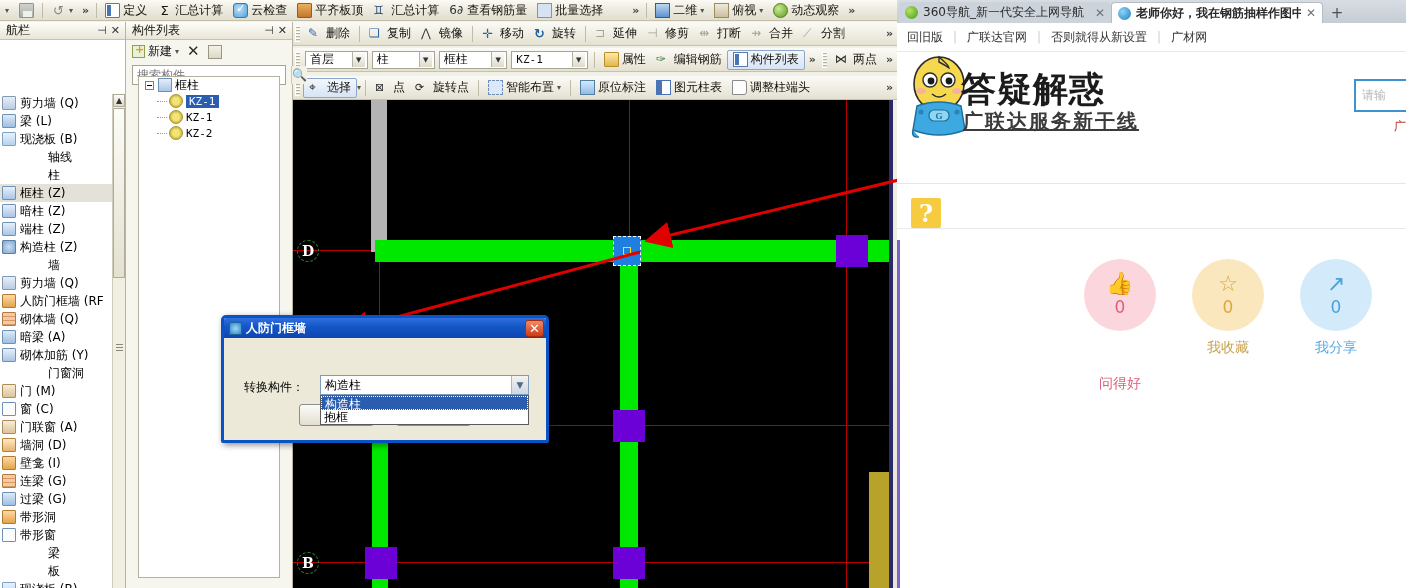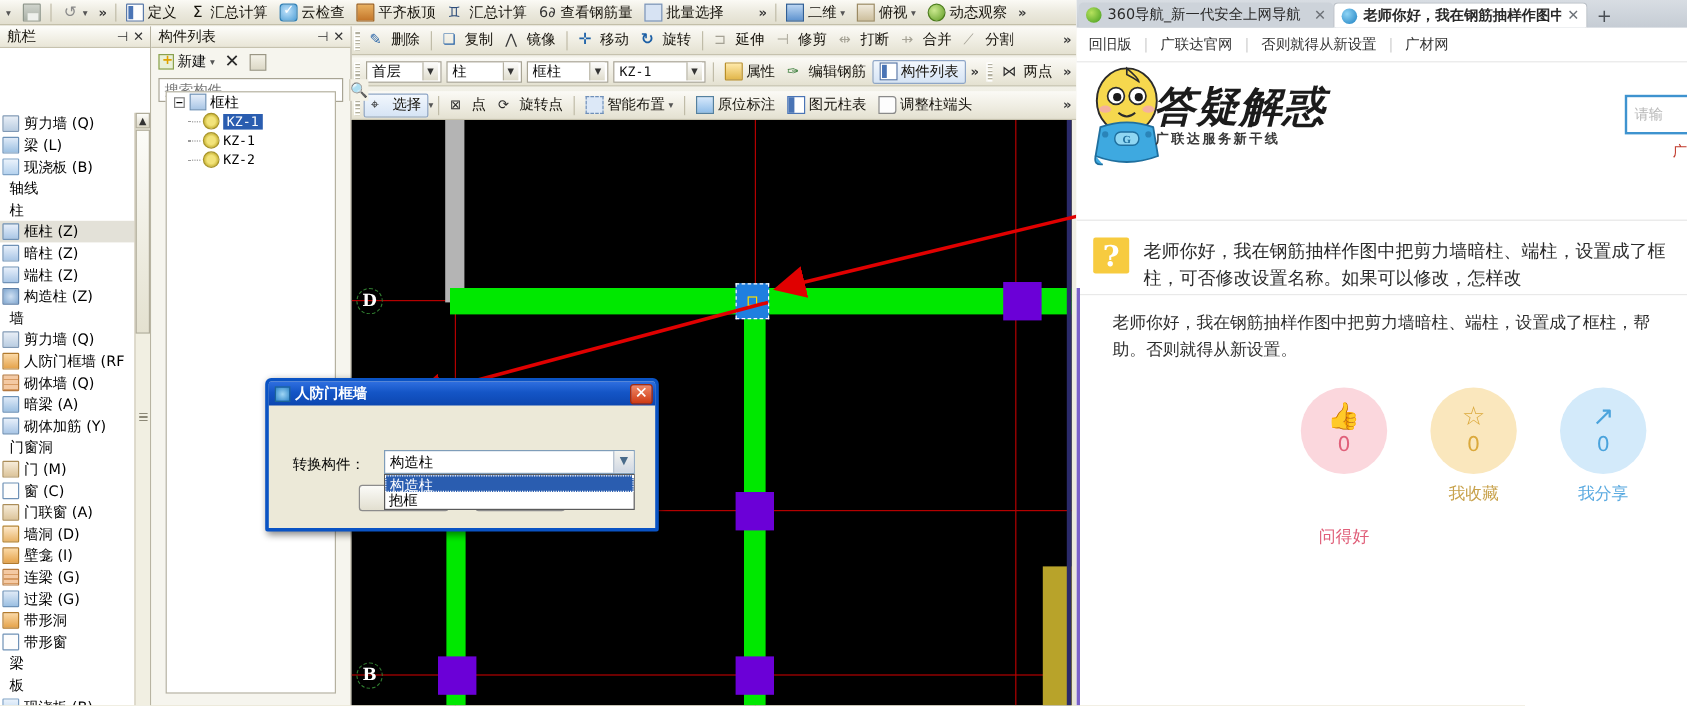--- a/index.html
+++ b/index.html
@@ -99,21 +99,21 @@
   }
   .panel-hdr .sp { margin-left:auto; display:flex; gap:4px; padding-right:3px; color:#333; font-size:11px;}
 
   #nav-panel { position:absolute; left:0; top:22px; width:126px; height:566px; background:#fff; border-right:1px solid #b8b4a2; }
   #nav-panel .tabs { border-bottom:1px solid #d6d2c2; }
   .navtab { height:23px; display:flex; align-items:center; justify-content:center;
     font-size:12px; color:#111; border-bottom:1px solid #d8d4c4; background:#fff; }
   .navlist { position:absolute; top:72px; left:0; right:0; bottom:0; background:#fff; overflow:hidden; }
   .navrow { height:18px; display:flex; align-items:center; gap:4px; padding-left:2px; font-size:12px; color:#000; white-space:nowrap; }
   .navrow.sel { background:#e3e1d8; }
-  .navrow.group { padding-left:2px; color:#000; }
+  .navrow.group { padding-left:2px; color:#000;margin-left:40px; }
   .gi { width:14px; height:14px; flex:0 0 14px; border-radius:1px; }
   .gi.wall { background:linear-gradient(#e8eef6,#b9cde2); border:1px solid #8099b5; }
   .gi.beam { background:linear-gradient(#dfeaf7,#9cc0e2); border:1px solid #6d92b8; }
   .gi.slab { background:linear-gradient(#eaf2fb,#b5d2ee); border:1px solid #7ea2c6; }
   .gi.col  { background:linear-gradient(#e7effa,#a9c6e6); border:1px solid #6f91b6; }
   .gi.gcol { background:radial-gradient(circle,#cfe0f3,#7fa6cf); border:1px solid #5c7fa8; }
   .gi.brick{ background:repeating-linear-gradient(to bottom,#f4c9a3 0 3px,#d89a62 3px 4px); border:1px solid #b5793f;}
   .gi.door { background:linear-gradient(#f7ecd9,#dcc49a); border:1px solid #ab8d58; }
   .gi.win  { background:#fdfdfd; border:1px solid #6f91b6; }
   .gi.hole { background:linear-gradient(#fde8c9,#e8b469); border:1px solid #b5832f;}
@@ -207,23 +207,23 @@
   .btab .cl { color:#6d7278; font-size:12px; }
   .bnewtab { width:28px; height:21px; display:flex; align-items:center; justify-content:center; font-size:15px; color:#4a4f55;}
 
   .blinks { height:28px; display:flex; align-items:center; gap:0; font-size:12px; color:#333; padding-left:0; }
   .blinks a { color:#333; text-decoration:none; padding:0 10px; }
   .blinks .vbar { color:#cfcfcf; }
 
   .bhero { position:relative; height:92px; background:#fff; border-top:1px solid #e8e8e8; }
   .mascot { position:absolute; left:8px; top:2px; width:72px; height:86px; }
   .logotext { position:absolute; left:64px; top:14px; font-size:35px; font-weight:bold; color:#1b1b1b;
-    font-family:"DejaVu Serif","Liberation Serif",serif; letter-spacing:1px;font-style:italic; }
-  .logosub { position:absolute; left:66px; top:56px; font-size:11px; color:#3b3b3b; font-weight:bold;
-    font-family:"DejaVu Serif","Liberation Serif",serif; letter-spacing:2px;}
+    font-family:"DejaVu Serif","Liberation Serif",serif; letter-spacing:1px; }
+  .logosub { position:absolute; left:66px; top:56px; font-size:20px; color:#3b3b3b; font-weight:bold;
+    font-family:"DejaVu Serif","Liberation Serif",serif; letter-spacing:2px;text-decoration:underline;}
   .hsearch { position:absolute; right:-8px; top:27px; width:60px; height:33px; border:2px solid #3e93cf; background:#fff;
     display:flex; align-items:center; padding-left:6px; font-size:12px; color:#b9b9b9; }
   .hsublink { position:absolute; right:0px; top:66px; font-size:12px; color:#c0392b; }
 
   .bcrumb { height:34px; background:#1565b0; display:flex; align-items:center; padding-left:11px;
     color:#fff; font-size:13px; font-weight:bold; }
   .bwhite { height:40px; background:#fff; }
   .qblock { border-top:1px solid #e6e6e6; padding:14px 0 0 0; background:#fff; }
   .qrow { display:flex; gap:12px; padding:0 8px 0 14px; }
   .qmark { width:30px; height:30px; flex:0 0 30px; background:#f7cb3f; color:#fff; font-size:24px;
@@ -742,26 +742,24 @@
           <span>请输</span>
         </div>
       <div class="hsublink">广</div>
     </div>
 
     <div class="bwhite"></div>
 
     <div class="qblock">
       <div class="qrow">
         <div class="qmark">?</div>
-        <div class="qtext">老师你好，我在钢筋抽样作图中把剪力墙暗柱、端柱，设置成了框柱，可否修改设置名称。如果可以修改，怎样改</div>
       </div>
     </div>
 
     <div class="abody">
-      <div class="atext">老师你好，我在钢筋抽样作图中把剪力墙暗柱、端柱，设置成了框柱，帮助。否则就得从新设置。</div>
       <div class="acts">
         <div class="act">
           <div class="circ pink">
             <span class="gl">👍</span>
             <span class="num">0</span>
           </div>
           <div class="actlbl pink">问得好</div>
         </div>
         <div class="act">
           <div class="circ gold">

